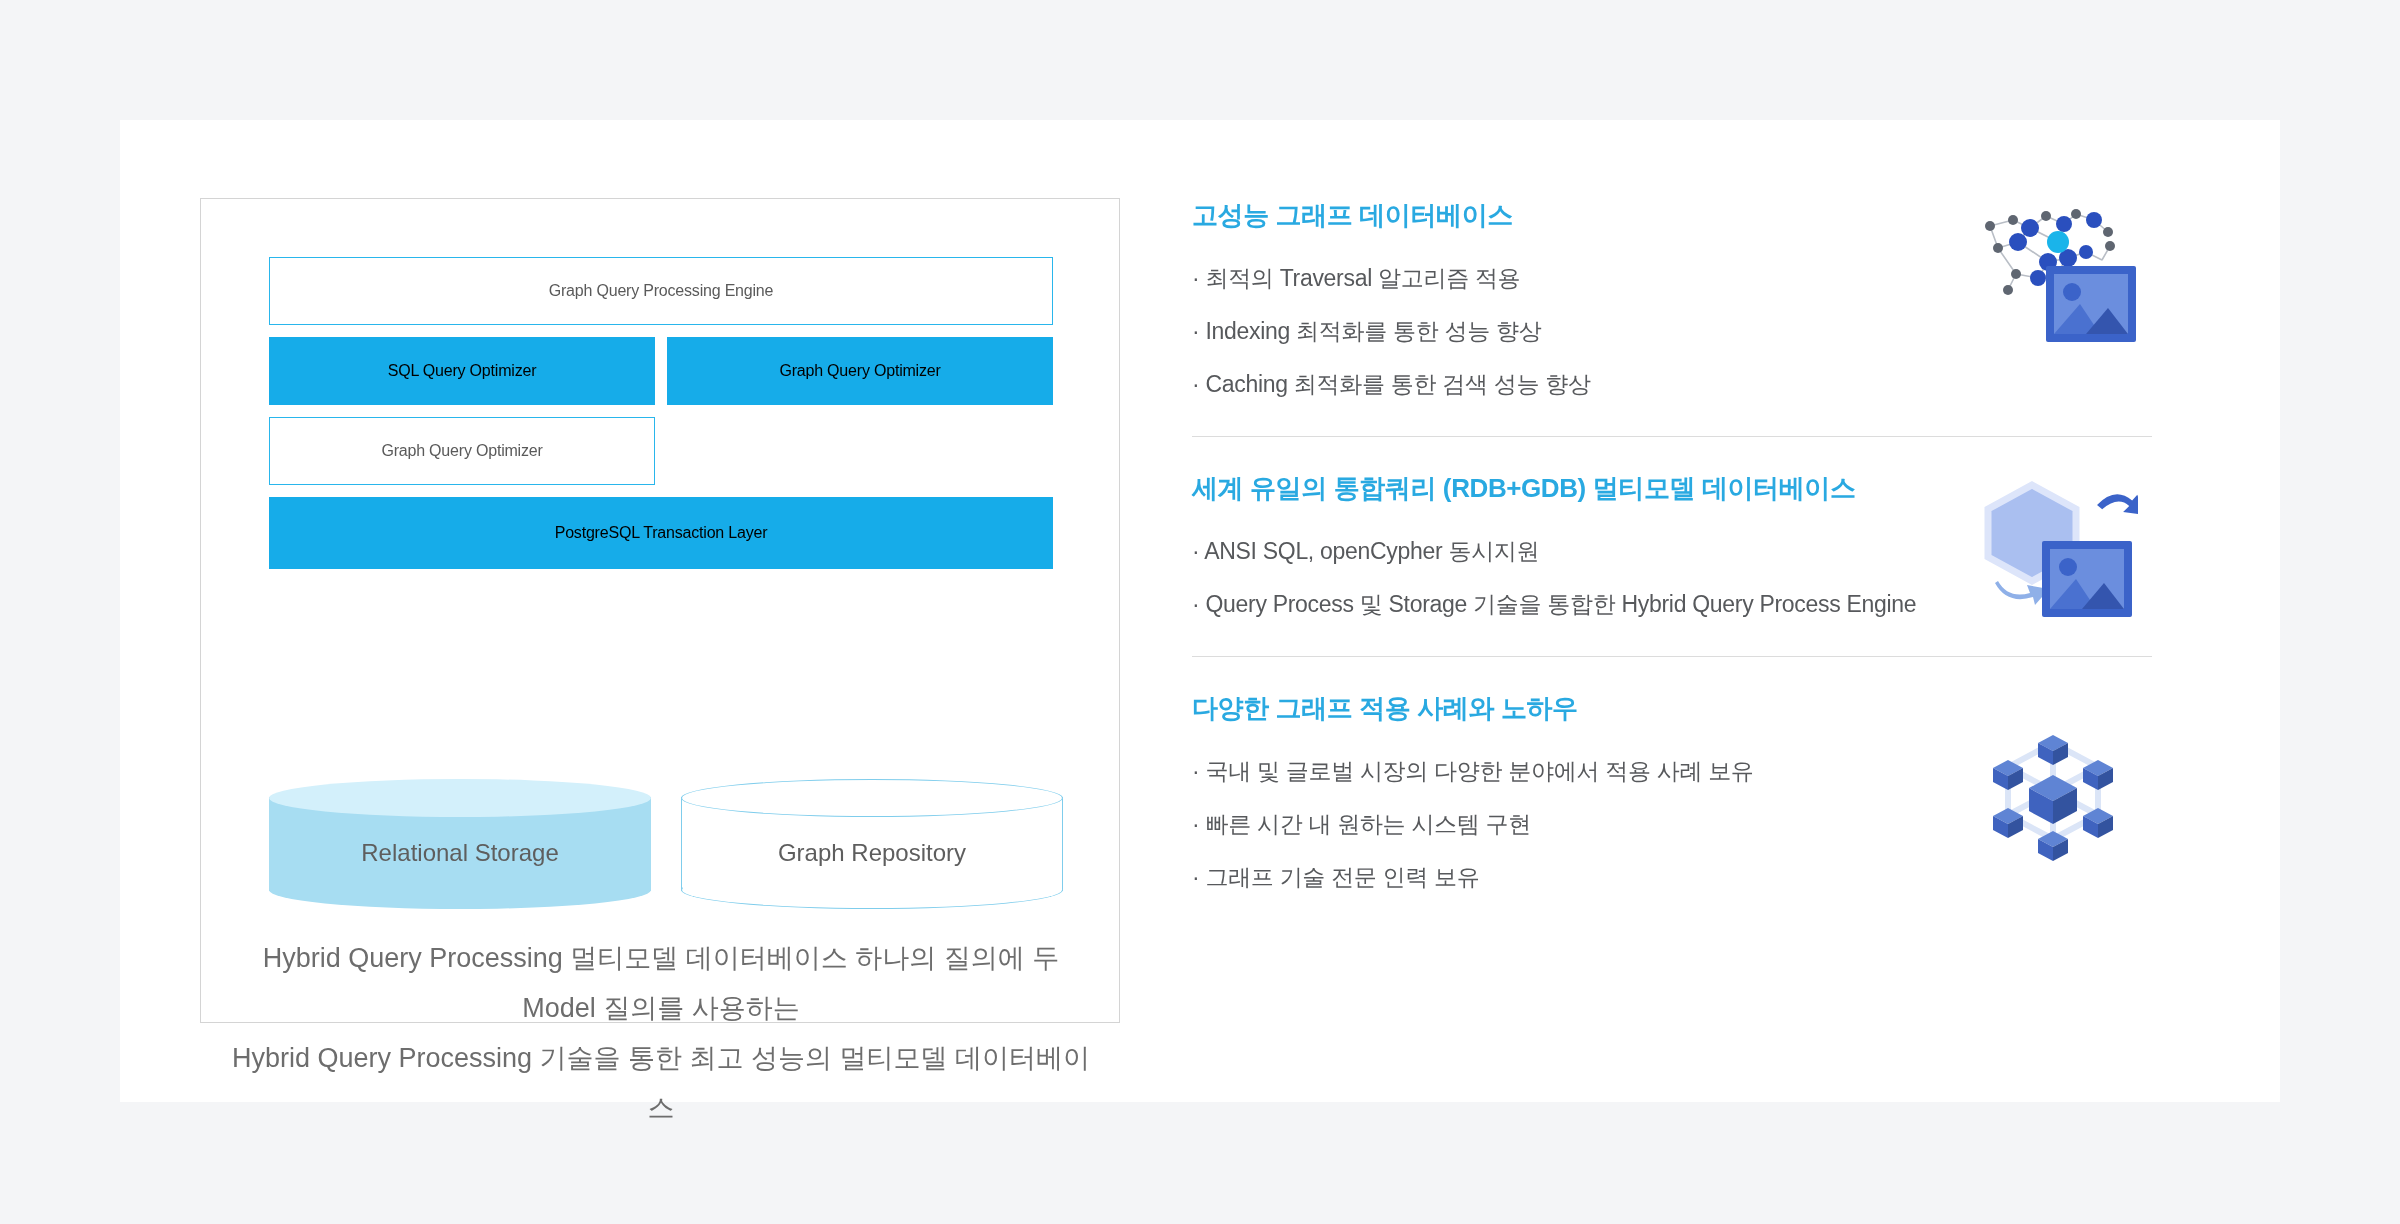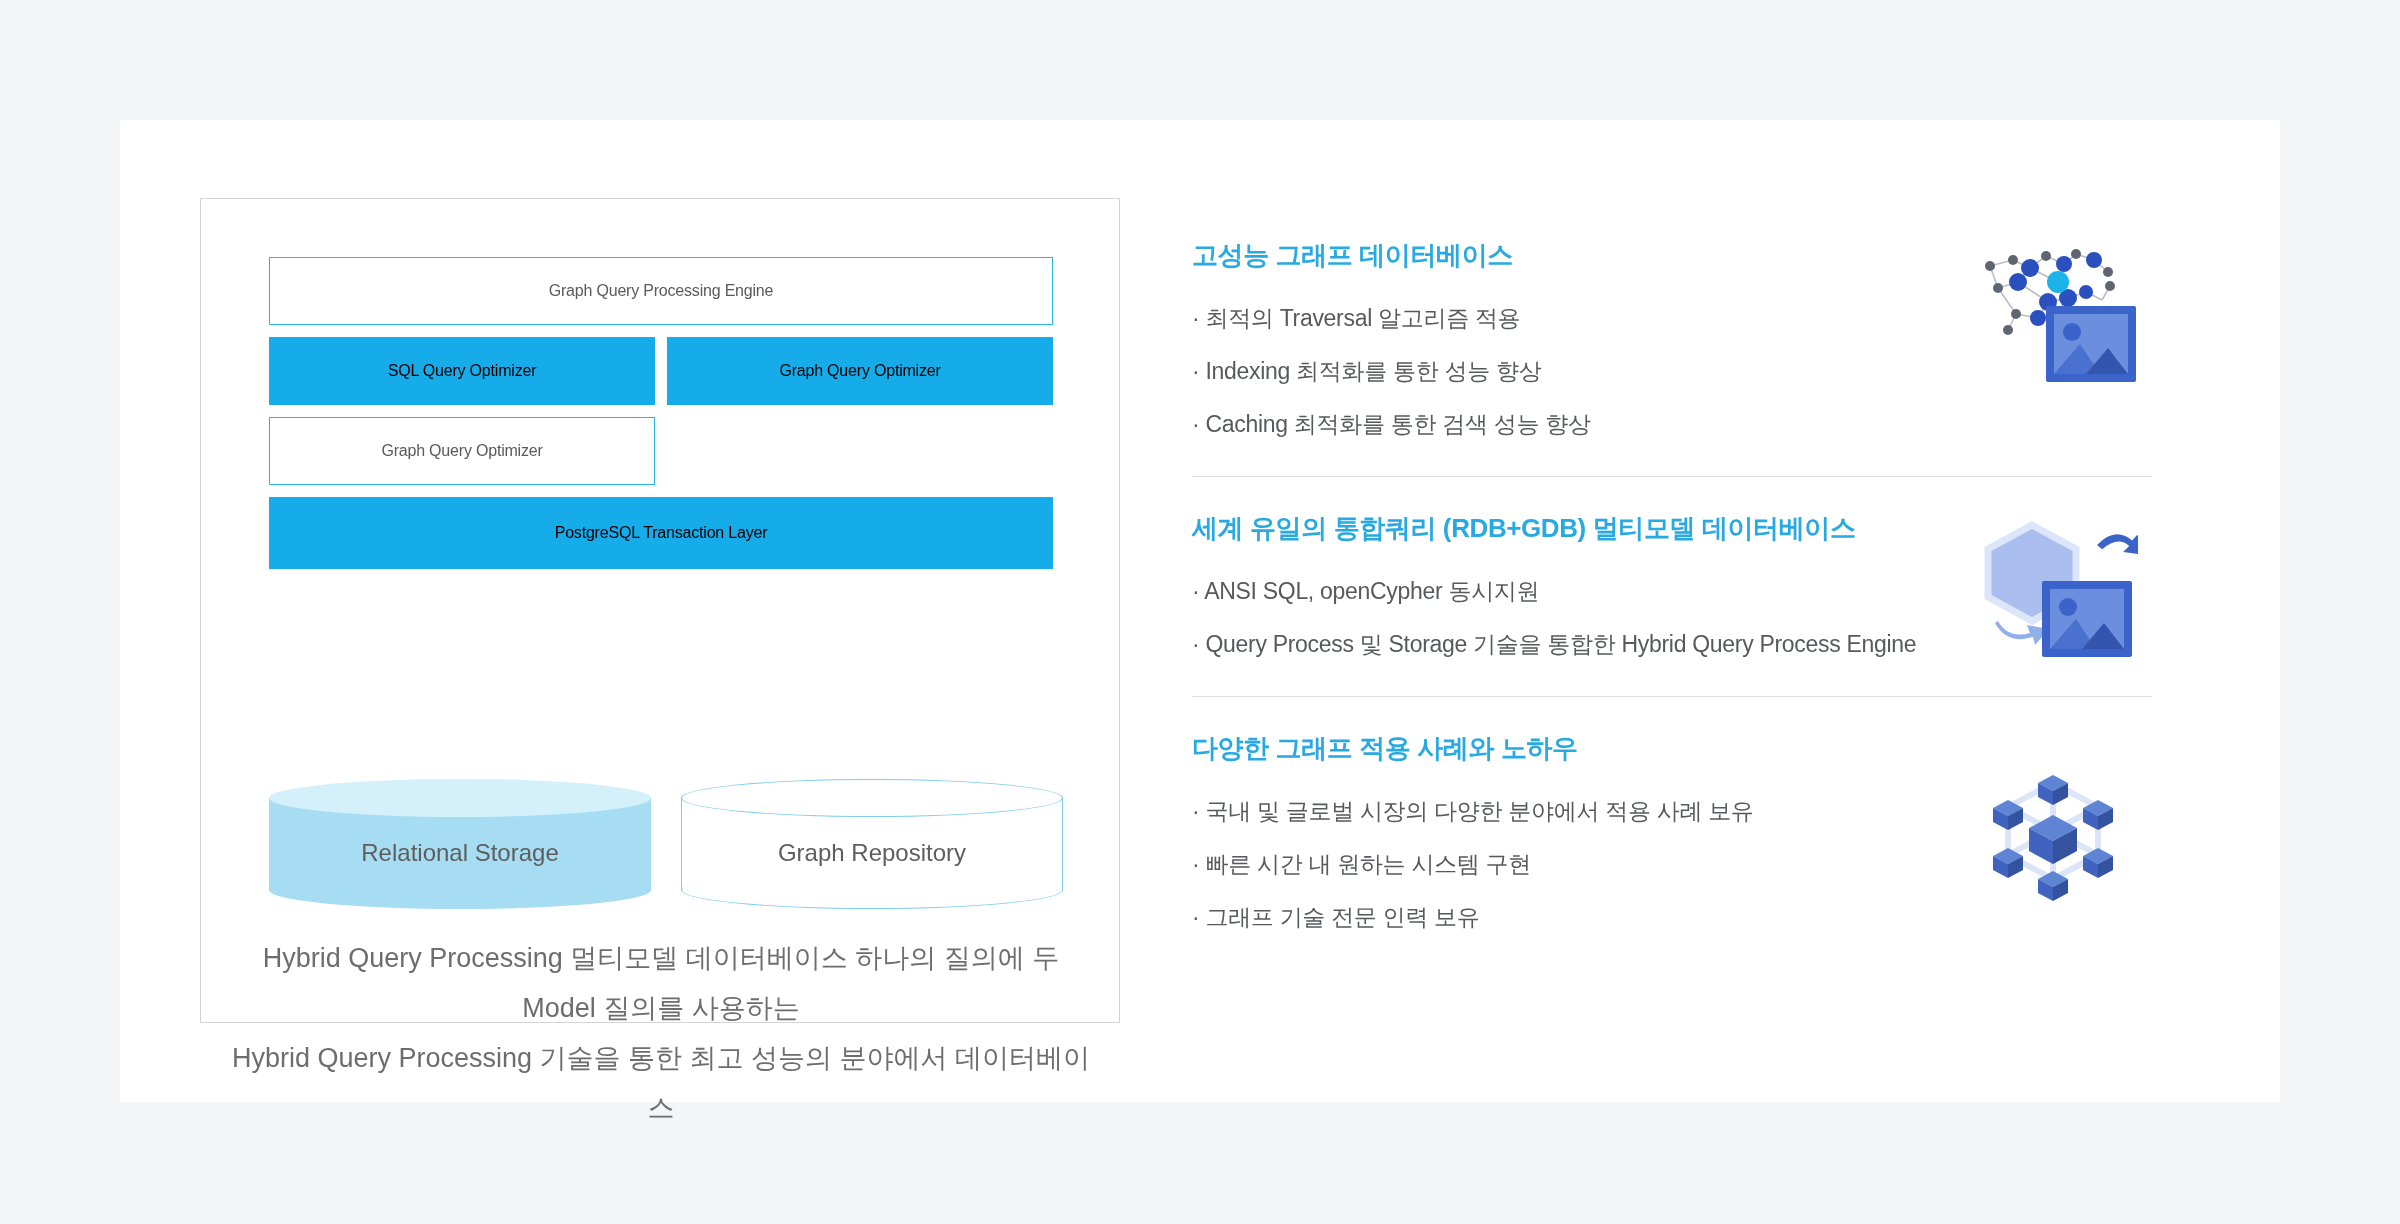--- a/index.html
+++ b/index.html
@@ -144,21 +144,20 @@
     line-height: 1.85;
     color: #6d6d6d;
   }
 
   
   .features {
     position: absolute;
     left: 1072px;
     top: 78px;
     width: 960px;
-    margin-top: 40px;
   }
   .feature {
     position: relative;
     min-height: 220px;
   }
   .feature + .feature { border-top: 1px solid #dcdcdc; }
   .feature .inner { padding: 34px 0 36px 0; }
   .feature.f1 .inner { padding-top: 0; }
 
   .f-title {
@@ -237,21 +236,21 @@
         <div class="bottom"></div>
         <div class="bottom-mask"></div>
         <div class="body"></div>
         <div class="top"></div>
         <div class="cyl-label">Graph Repository</div>
       </div>
     </div>
 
     <div class="diagram-caption">
       <div>Hybrid Query Processing 멀티모델 데이터베이스 하나의 질의에 두 Model 질의를 사용하는</div>
-      <div>Hybrid Query Processing 기술을 통한 최고 성능의 분야에서 데이터베이스</div>
+      <div>Hybrid Query Processing 기술을 통한 최고 성능의 멀티모델 데이터베이스</div>
     </div>
 
   </div>
 
   <div class="features">
 
     <div class="feature f1">
       <div class="inner">
         <div class="f-title">고성능 그래프 데이터베이스</div>
         <div class="f-item">· 최적의 Traversal 알고리즘 적용</div>

